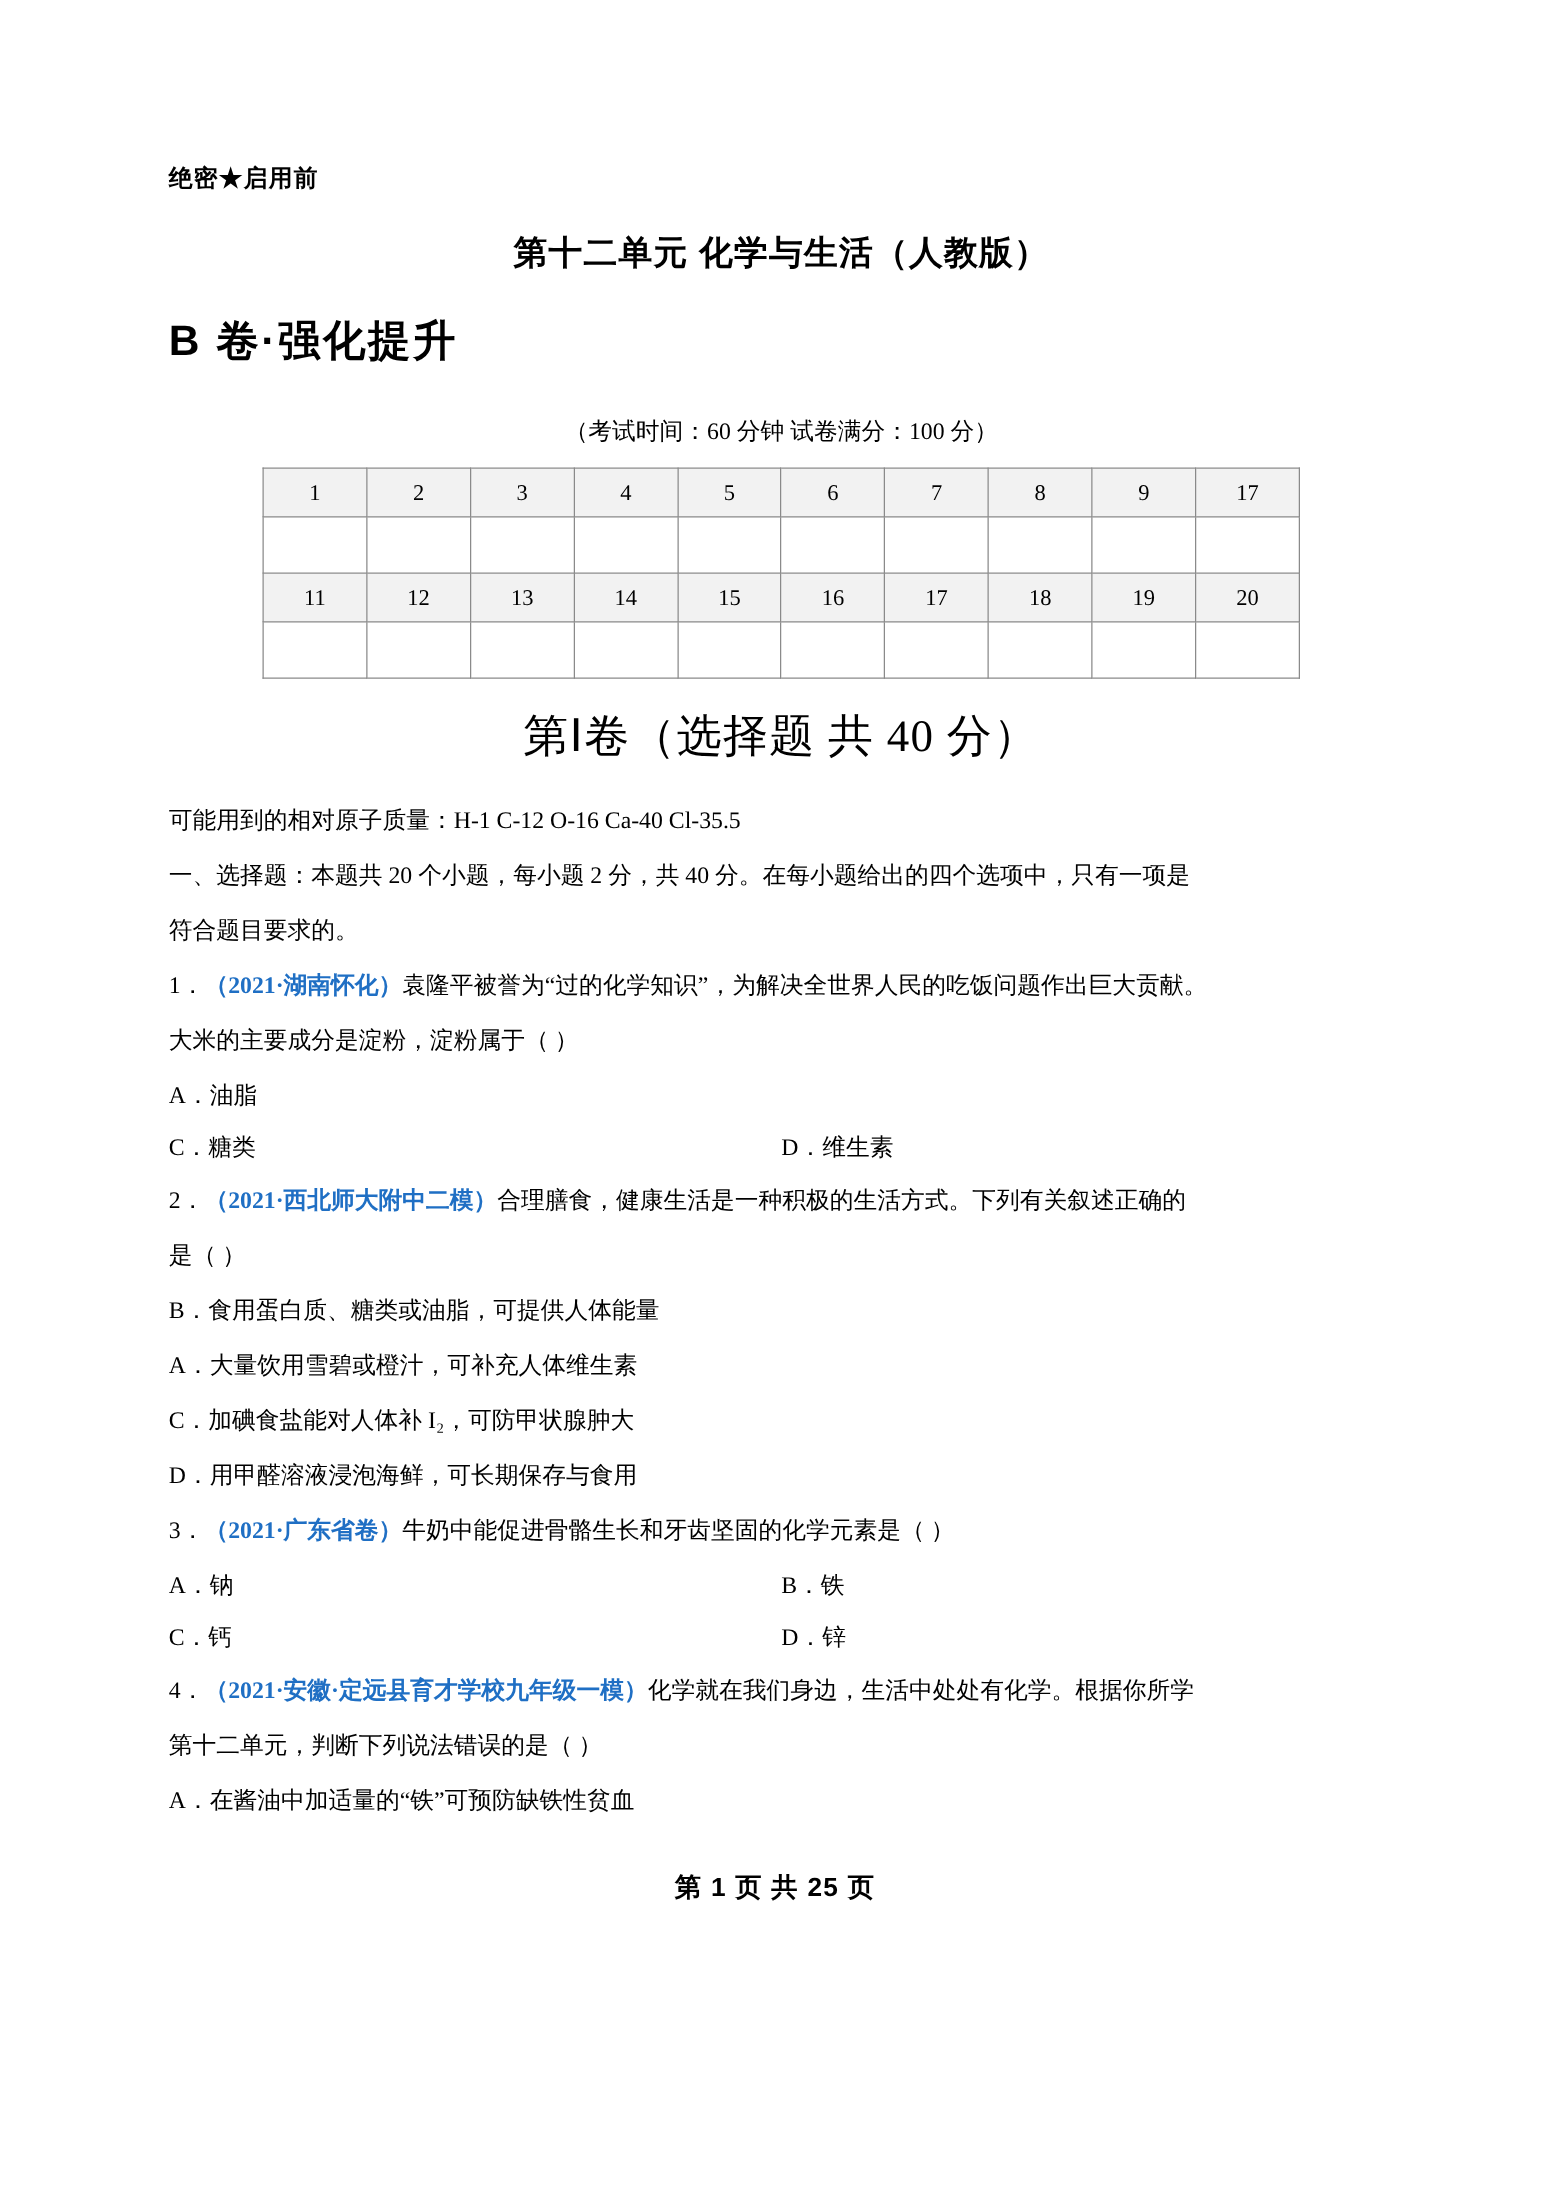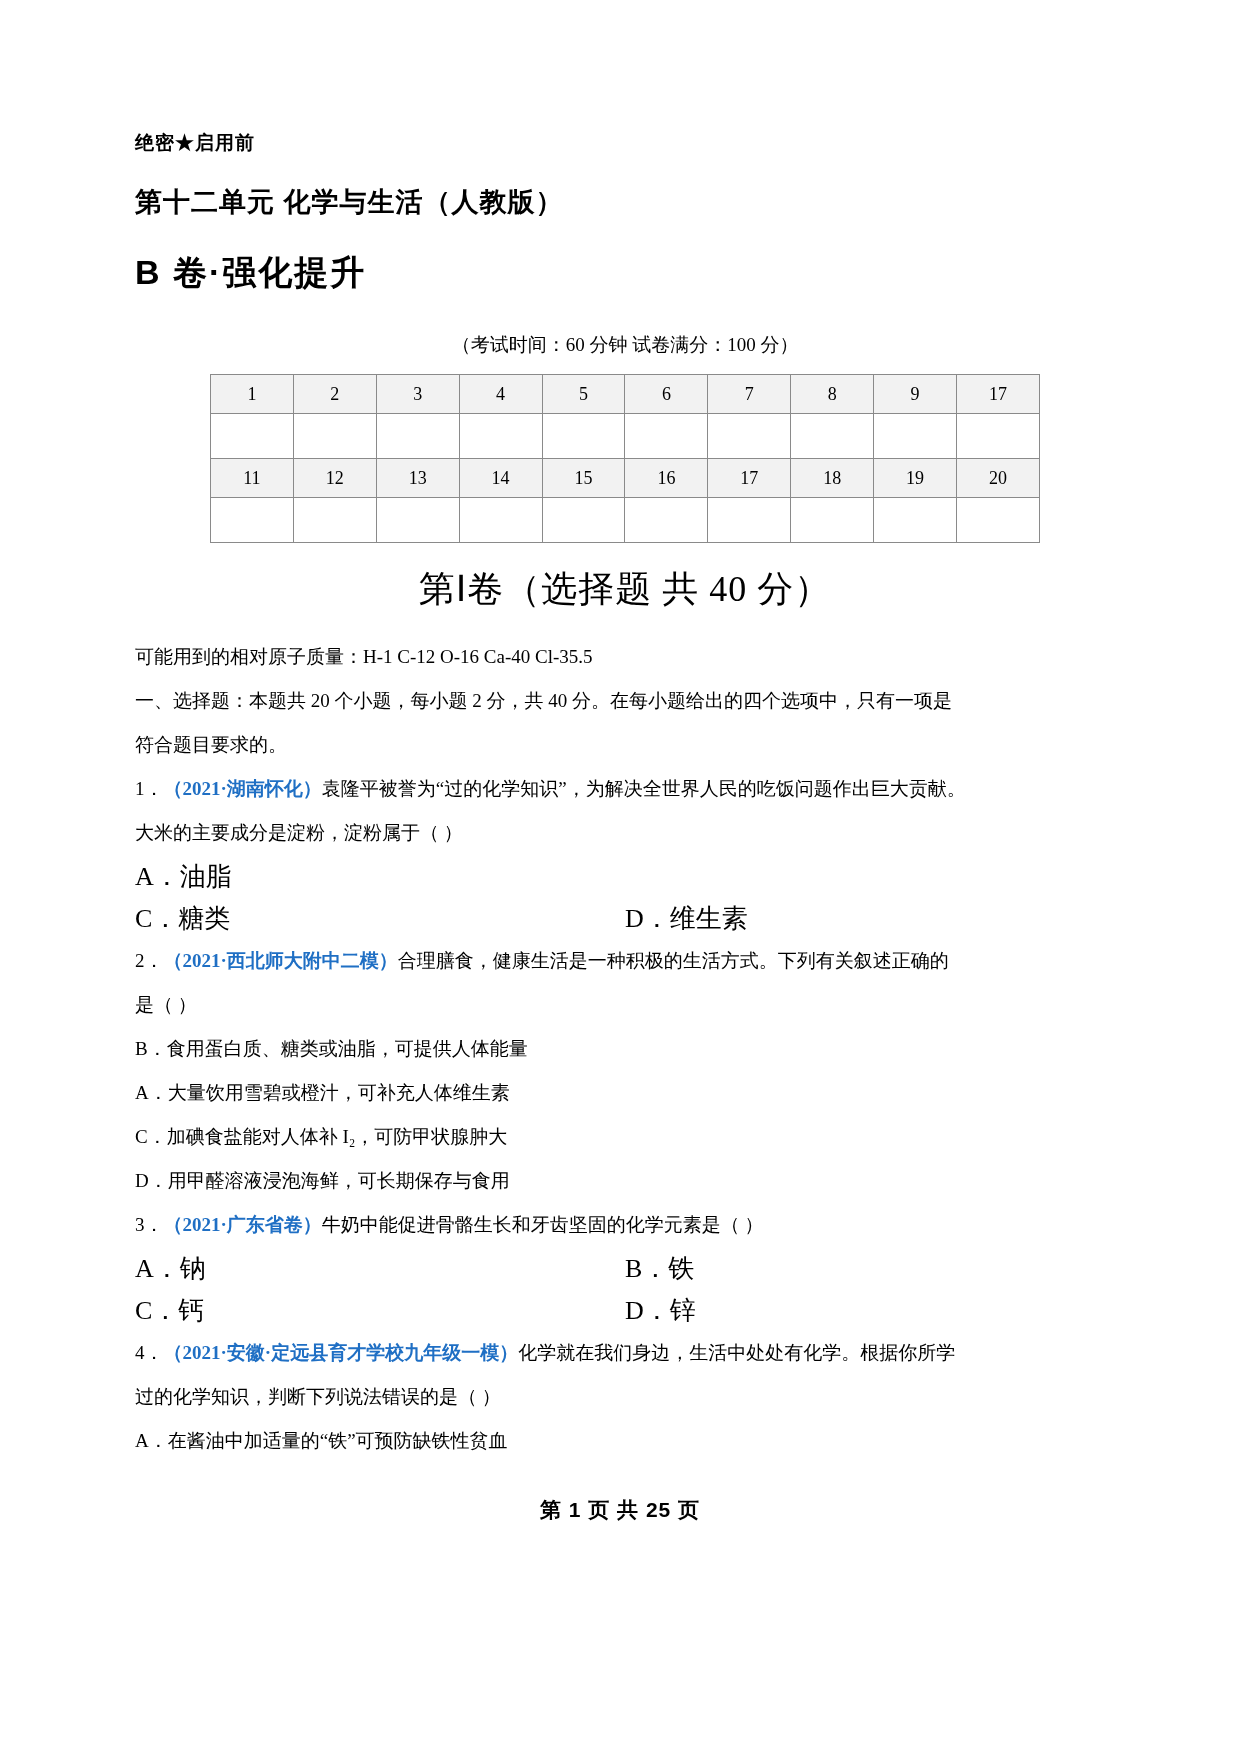--- a/index.html
+++ b/index.html
@@ -28,21 +28,21 @@
     width: 980px;
   }
   .secret-line {
     font-family: "Liberation Sans", sans-serif;
     font-weight: bold;
     font-size: 19px;
     letter-spacing: 1px;
     margin: 0 0 28px 0;
   }
   .doc-title {
-    text-align: left;
+    text-align: center;
     font-family: "Liberation Sans", sans-serif;
     font-weight: bold;
     font-size: 27px;
     letter-spacing: 1px;
     margin: 0 0 30px 0;
   }
   .doc-subtitle {
     font-family: "Liberation Sans", sans-serif;
     font-weight: bold;
     font-size: 34px;
@@ -87,21 +87,21 @@
     line-height: 42px;
     margin: 0 0 2px 0;
     text-align: justify;
   }
   .q-source {
     color: #1f6fc4;
     font-weight: bold;
   }
   .opt-row {
     display: flex;
-    font-size: 26px;
+    font-size: 19px;
     line-height: 42px;
     align-items: flex-end;
   }
   .opt-row .opt {
     width: 50%;
   }
   .footer {
     position: absolute;
     left: 0;
     top: 1496px;
@@ -224,21 +224,21 @@
       <div class="opt-row">
         <div class="opt">C．钙</div>
         <div class="opt">D．锌</div>
       </div>
     </div>
 
     <div>
       <div class="para">
         <span>4．</span><span class="q-source">（2021·安徽·定远县育才学校九年级一模）</span><span>化学就在我们身边，生活中处处有化学。根据你所学</span>
       </div>
-      <div class="para">过的化学知识，判断下列说法错误的是（  ）</div>
+      <div class="para">第十二单元，判断下列说法错误的是（  ）</div>
       <div class="para">A．在酱油中加适量的“铁”可预防缺铁性贫血</div>
     </div>
 
   </div>
 
   <div class="footer">第 1 页 共 25 页</div>
 
 </div>
 
 </body></html>

